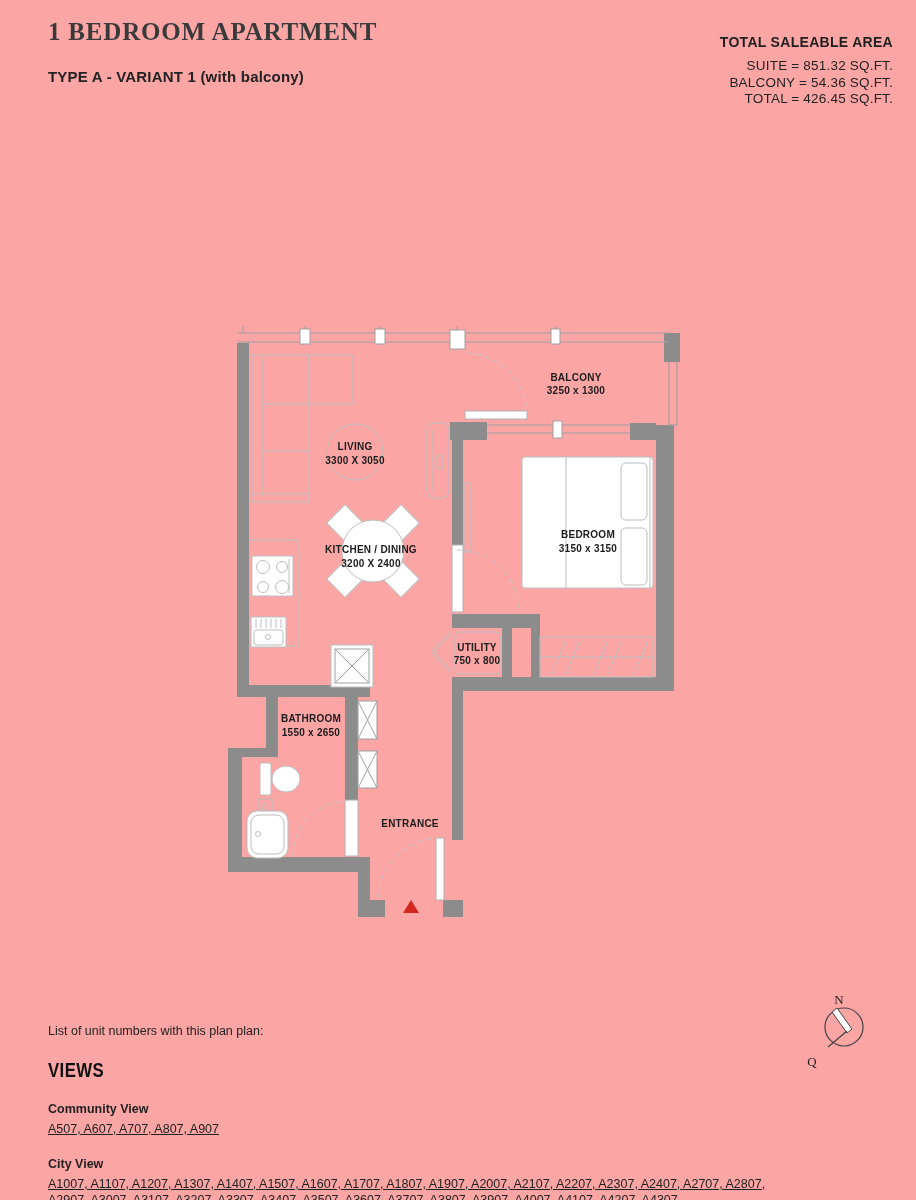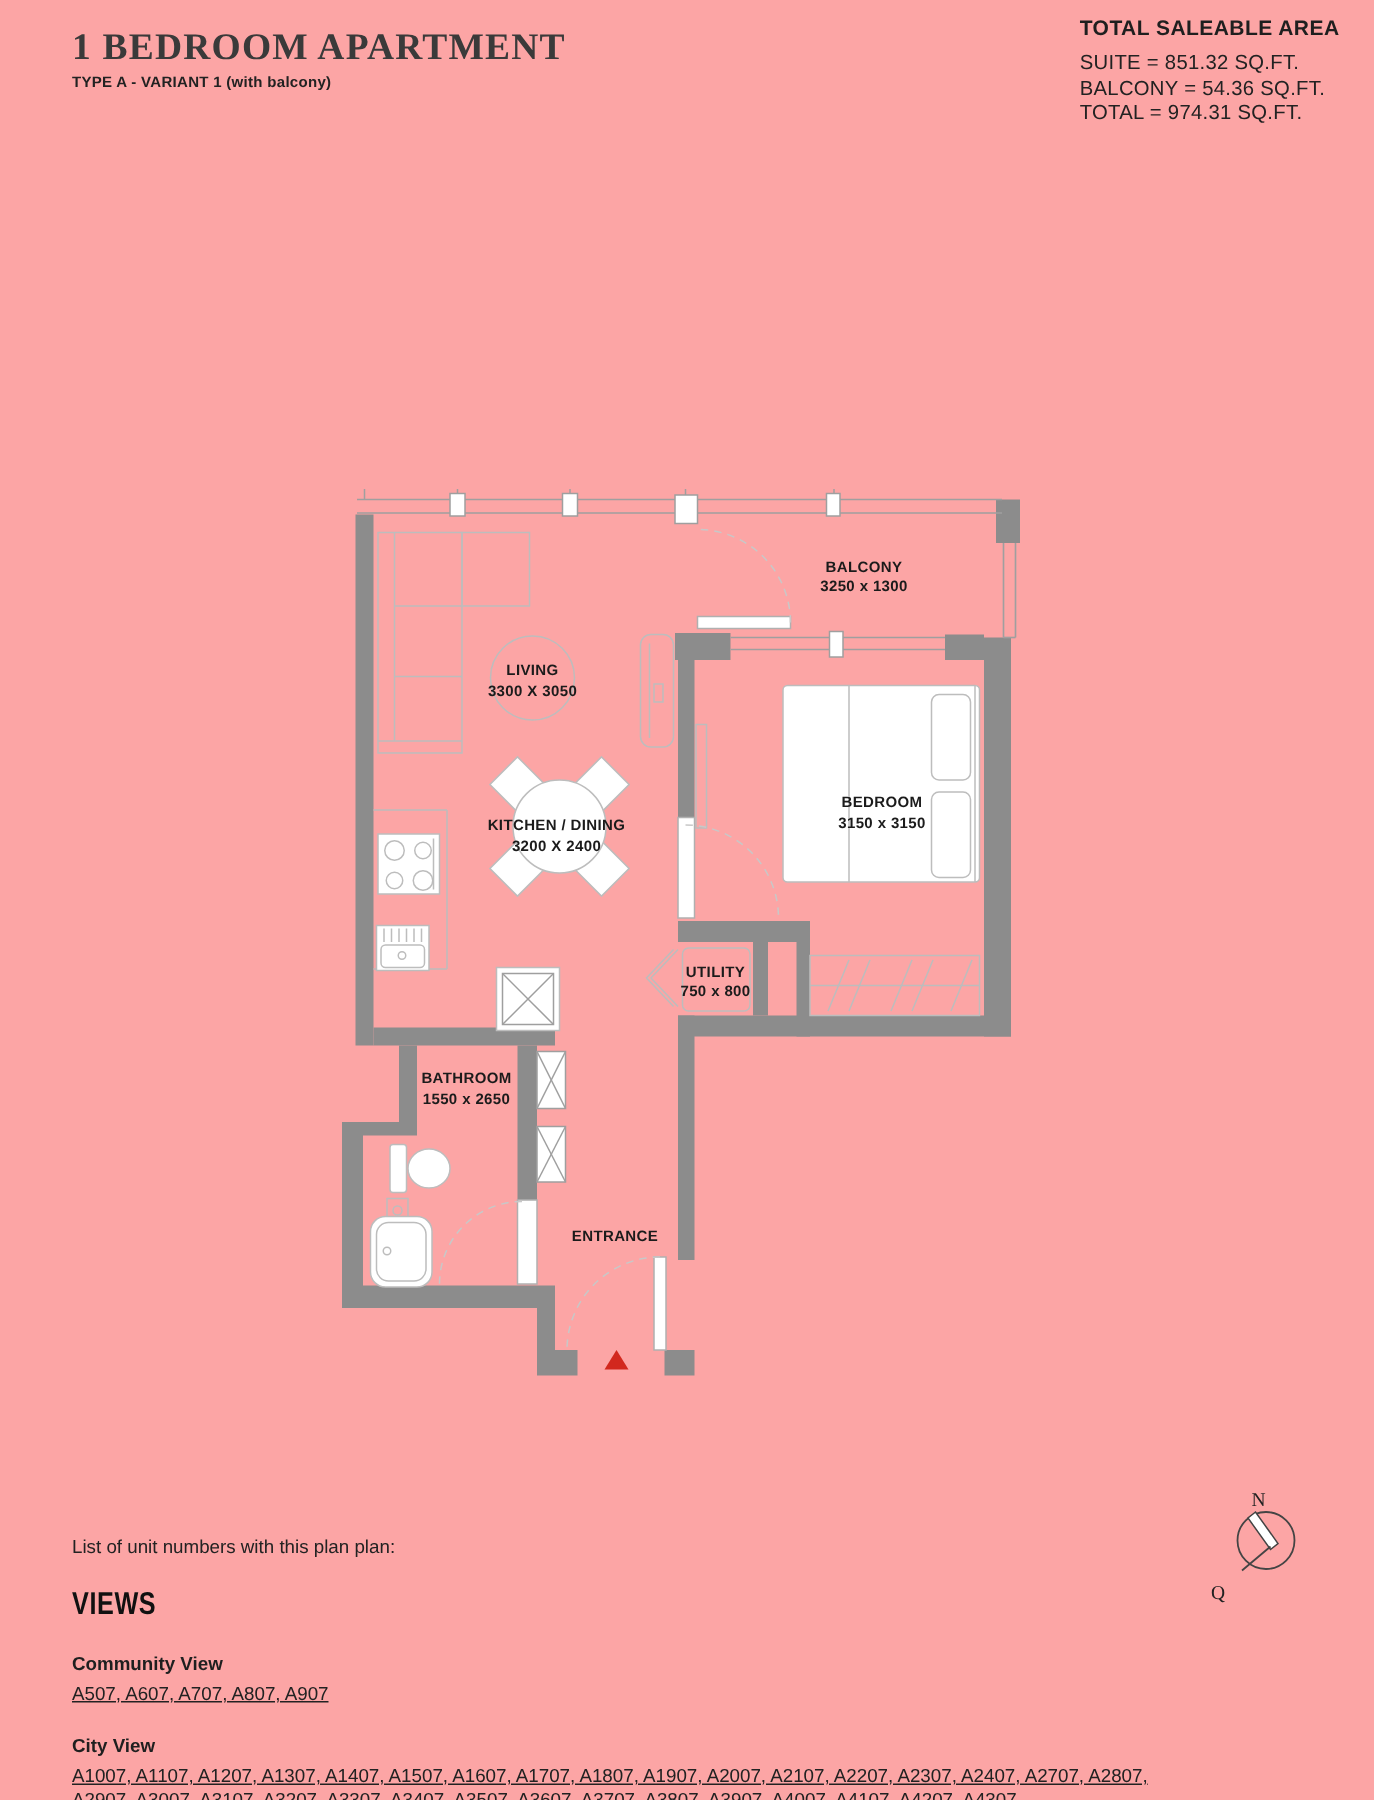--- a/index.html
+++ b/index.html
@@ -2,23 +2,23 @@
 <html><head>
 <meta charset="utf-8">
 <style>
   html,body{margin:0;padding:0;background:#ffffff;}
   .page{position:relative;width:916px;height:1200px;background:#fca5a5;overflow:hidden;
         font-family:"Liberation Sans",sans-serif;color:#1f1f1f;padding-left:27px;}
   
   .title-block{position:absolute;left:48px;top:18px;}
   .main-title{font-family:"Liberation Serif",serif;font-size:25px;font-weight:600;
               color:#3a3a3a;letter-spacing:.8px;margin:0;}
-  .sub-title{font-size:10px;font-weight:700;letter-spacing:.2px;margin-top:4px;color:#222;}
-  
-  .area-block{position:absolute;right:50px;top:10px;text-align:left;}
+  .sub-title{font-size:15px;font-weight:700;letter-spacing:.2px;margin-top:22px;color:#222;}
+  
+  .area-block{position:absolute;right:50px;top:34px;text-align:right;}
   .area-heading{font-size:14px;font-weight:700;letter-spacing:.3px;margin-bottom:8px;}
   .area-line{font-size:13.5px;font-weight:400;letter-spacing:.2px;line-height:16.5px;color:#222;}
   
   .plan-svg{position:absolute;left:225px;top:318px;}
   .plan-svg text{font-family:"Liberation Sans",sans-serif;font-size:10px;font-weight:600;
                  fill:#1b1b1b;letter-spacing:.25px;text-anchor:middle;}
   .furn{fill:none;stroke:#bdbdbd;stroke-width:1;}
   .furnw{fill:#ffffff;stroke:#bdbdbd;stroke-width:1;}
   .win{stroke:#9f9f9f;stroke-width:1.1;fill:none;}
   .mull{fill:#ffffff;stroke:#9f9f9f;stroke-width:1;}
@@ -43,21 +43,21 @@
 
   <div class="title-block">
     <h1 class="main-title">1 BEDROOM APARTMENT</h1>
     <div class="sub-title">TYPE A - VARIANT 1 (with balcony)</div>
   </div>
 
   <div class="area-block">
     <div class="area-heading">TOTAL SALEABLE AREA</div>
     <div class="area-line">SUITE = 851.32 SQ.FT.</div>
     <div class="area-line">BALCONY = 54.36 SQ.FT.</div>
-    <div class="area-line">TOTAL = 974.31 SQ.FT.</div>
+    <div class="area-line">TOTAL = 426.45 SQ.FT.</div>
   </div>
 
   <svg class="plan-svg" width="465" height="606" viewBox="225 318 465 606">
 
     <g fill="#8c8c8c">
       <rect x="237" y="343" width="12" height="354"></rect>
       <rect x="249" y="685" width="121" height="12"></rect>
       <rect x="266" y="697" width="12" height="51"></rect>
       <rect x="228" y="748" width="50" height="9"></rect>
       <rect x="228" y="748" width="14" height="124"></rect>

